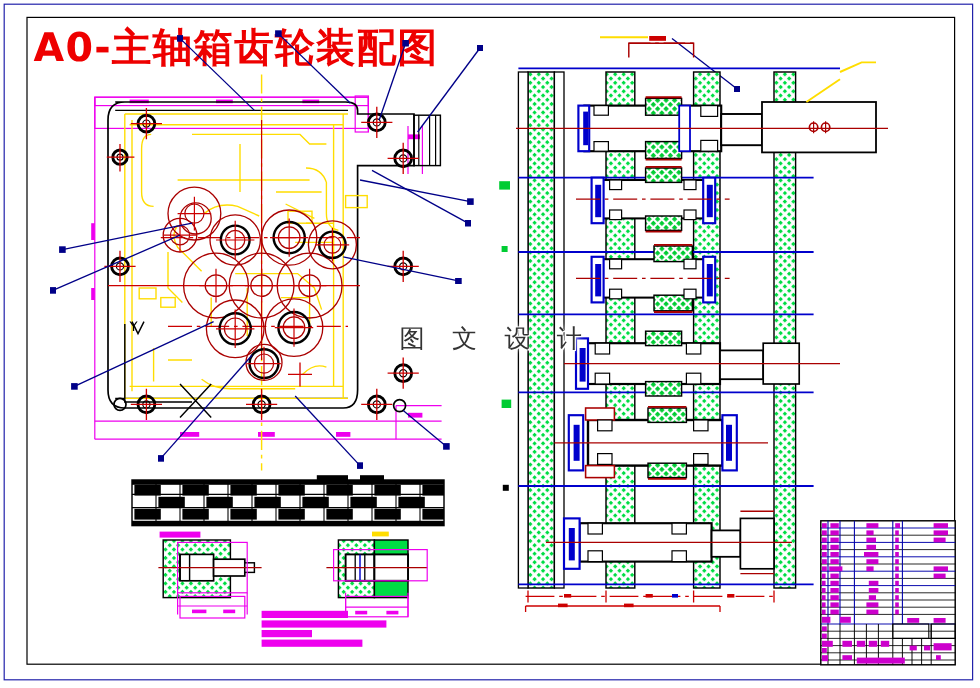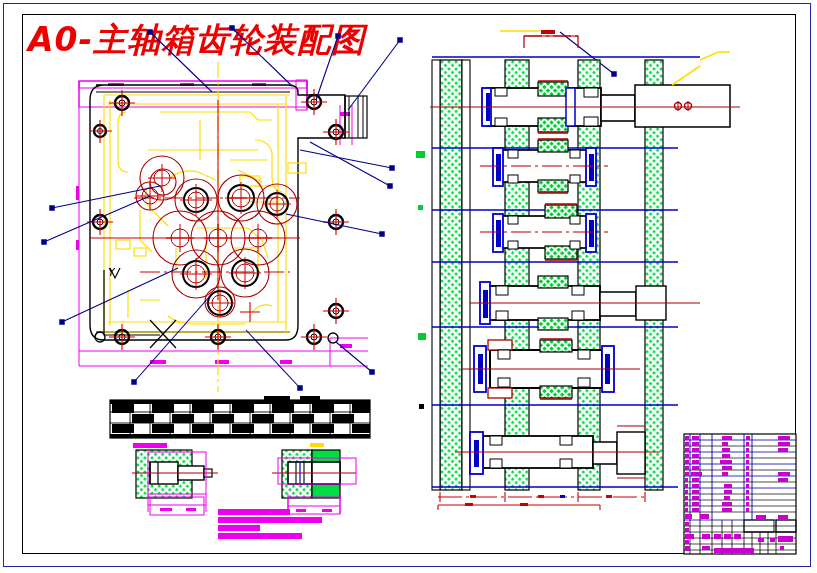--- a/index.html
+++ b/index.html
@@ -1,18 +1,18 @@
 <!DOCTYPE html>
 <html><head>
 <meta charset="utf-8">
 <style>
   html,body{margin:0;padding:0;background:#ffffff;}
   body{width:817px;height:573px;overflow:hidden;
        font-family:"Liberation Sans","DejaVu Sans",sans-serif;}
-  #sheet{position:relative;width:817px;height:573px;background:#fff;font-style:italic;}
+  #sheet{position:relative;width:817px;height:573px;background:#fff;}
 
   
   .outer-border{position:absolute;left:3px;top:3px;width:808px;height:564px;
        border:1.5px solid #2222aa;box-sizing:border-box;}
   .inner-frame{position:absolute;left:22px;top:14px;width:774px;height:540px;
        border:1.2px solid #000;box-sizing:border-box;}
 
   
   .dwg-title{position:absolute;left:28px;top:18px;font-size:33px;
        font-weight:bold;color:#ee0000;letter-spacing:1px;white-space:nowrap;
@@ -576,14 +576,15 @@
         <rect x="780" y="546" width="4" height="4"></rect>
       </g>
 
       <g stroke="#000000" stroke-width="0.9" fill="none">
         <rect x="744" y="520" width="30" height="12"></rect>
         <rect x="776" y="520" width="20" height="12"></rect>
       </g>
     </g>
   </svg>
 
+  <div class="watermark">图  文  设  计</div>
 
 </div>
 
 </body></html>

